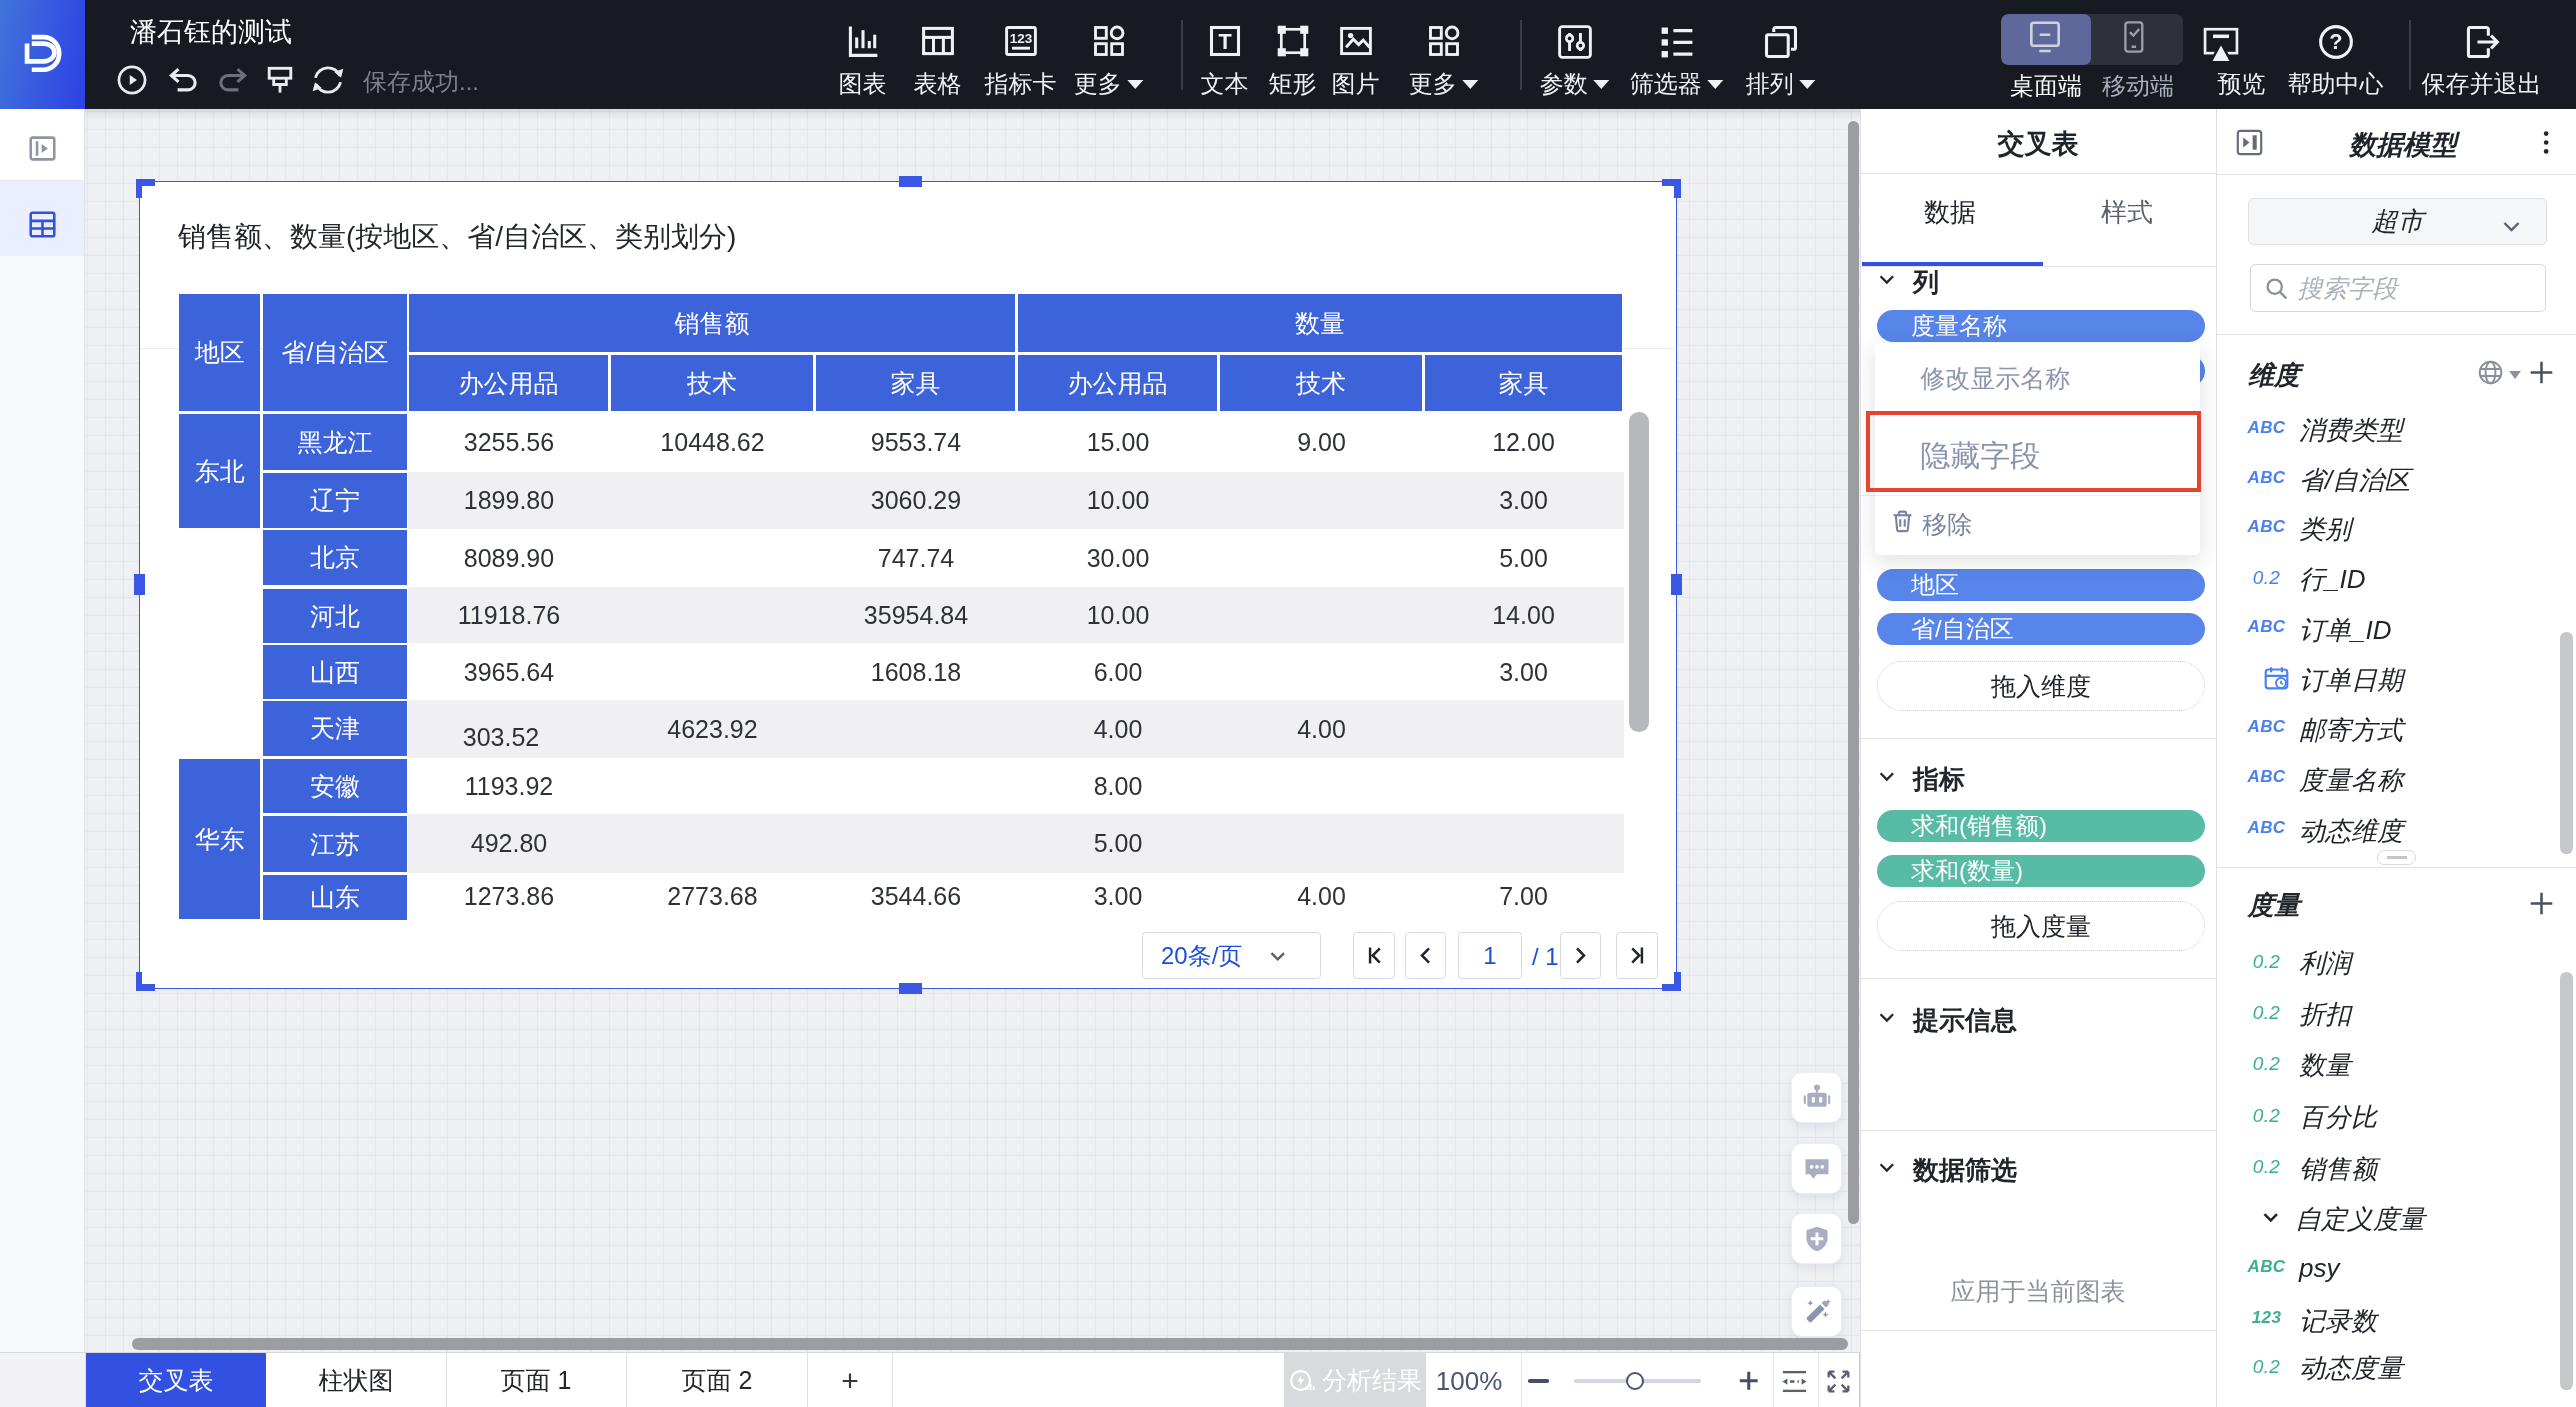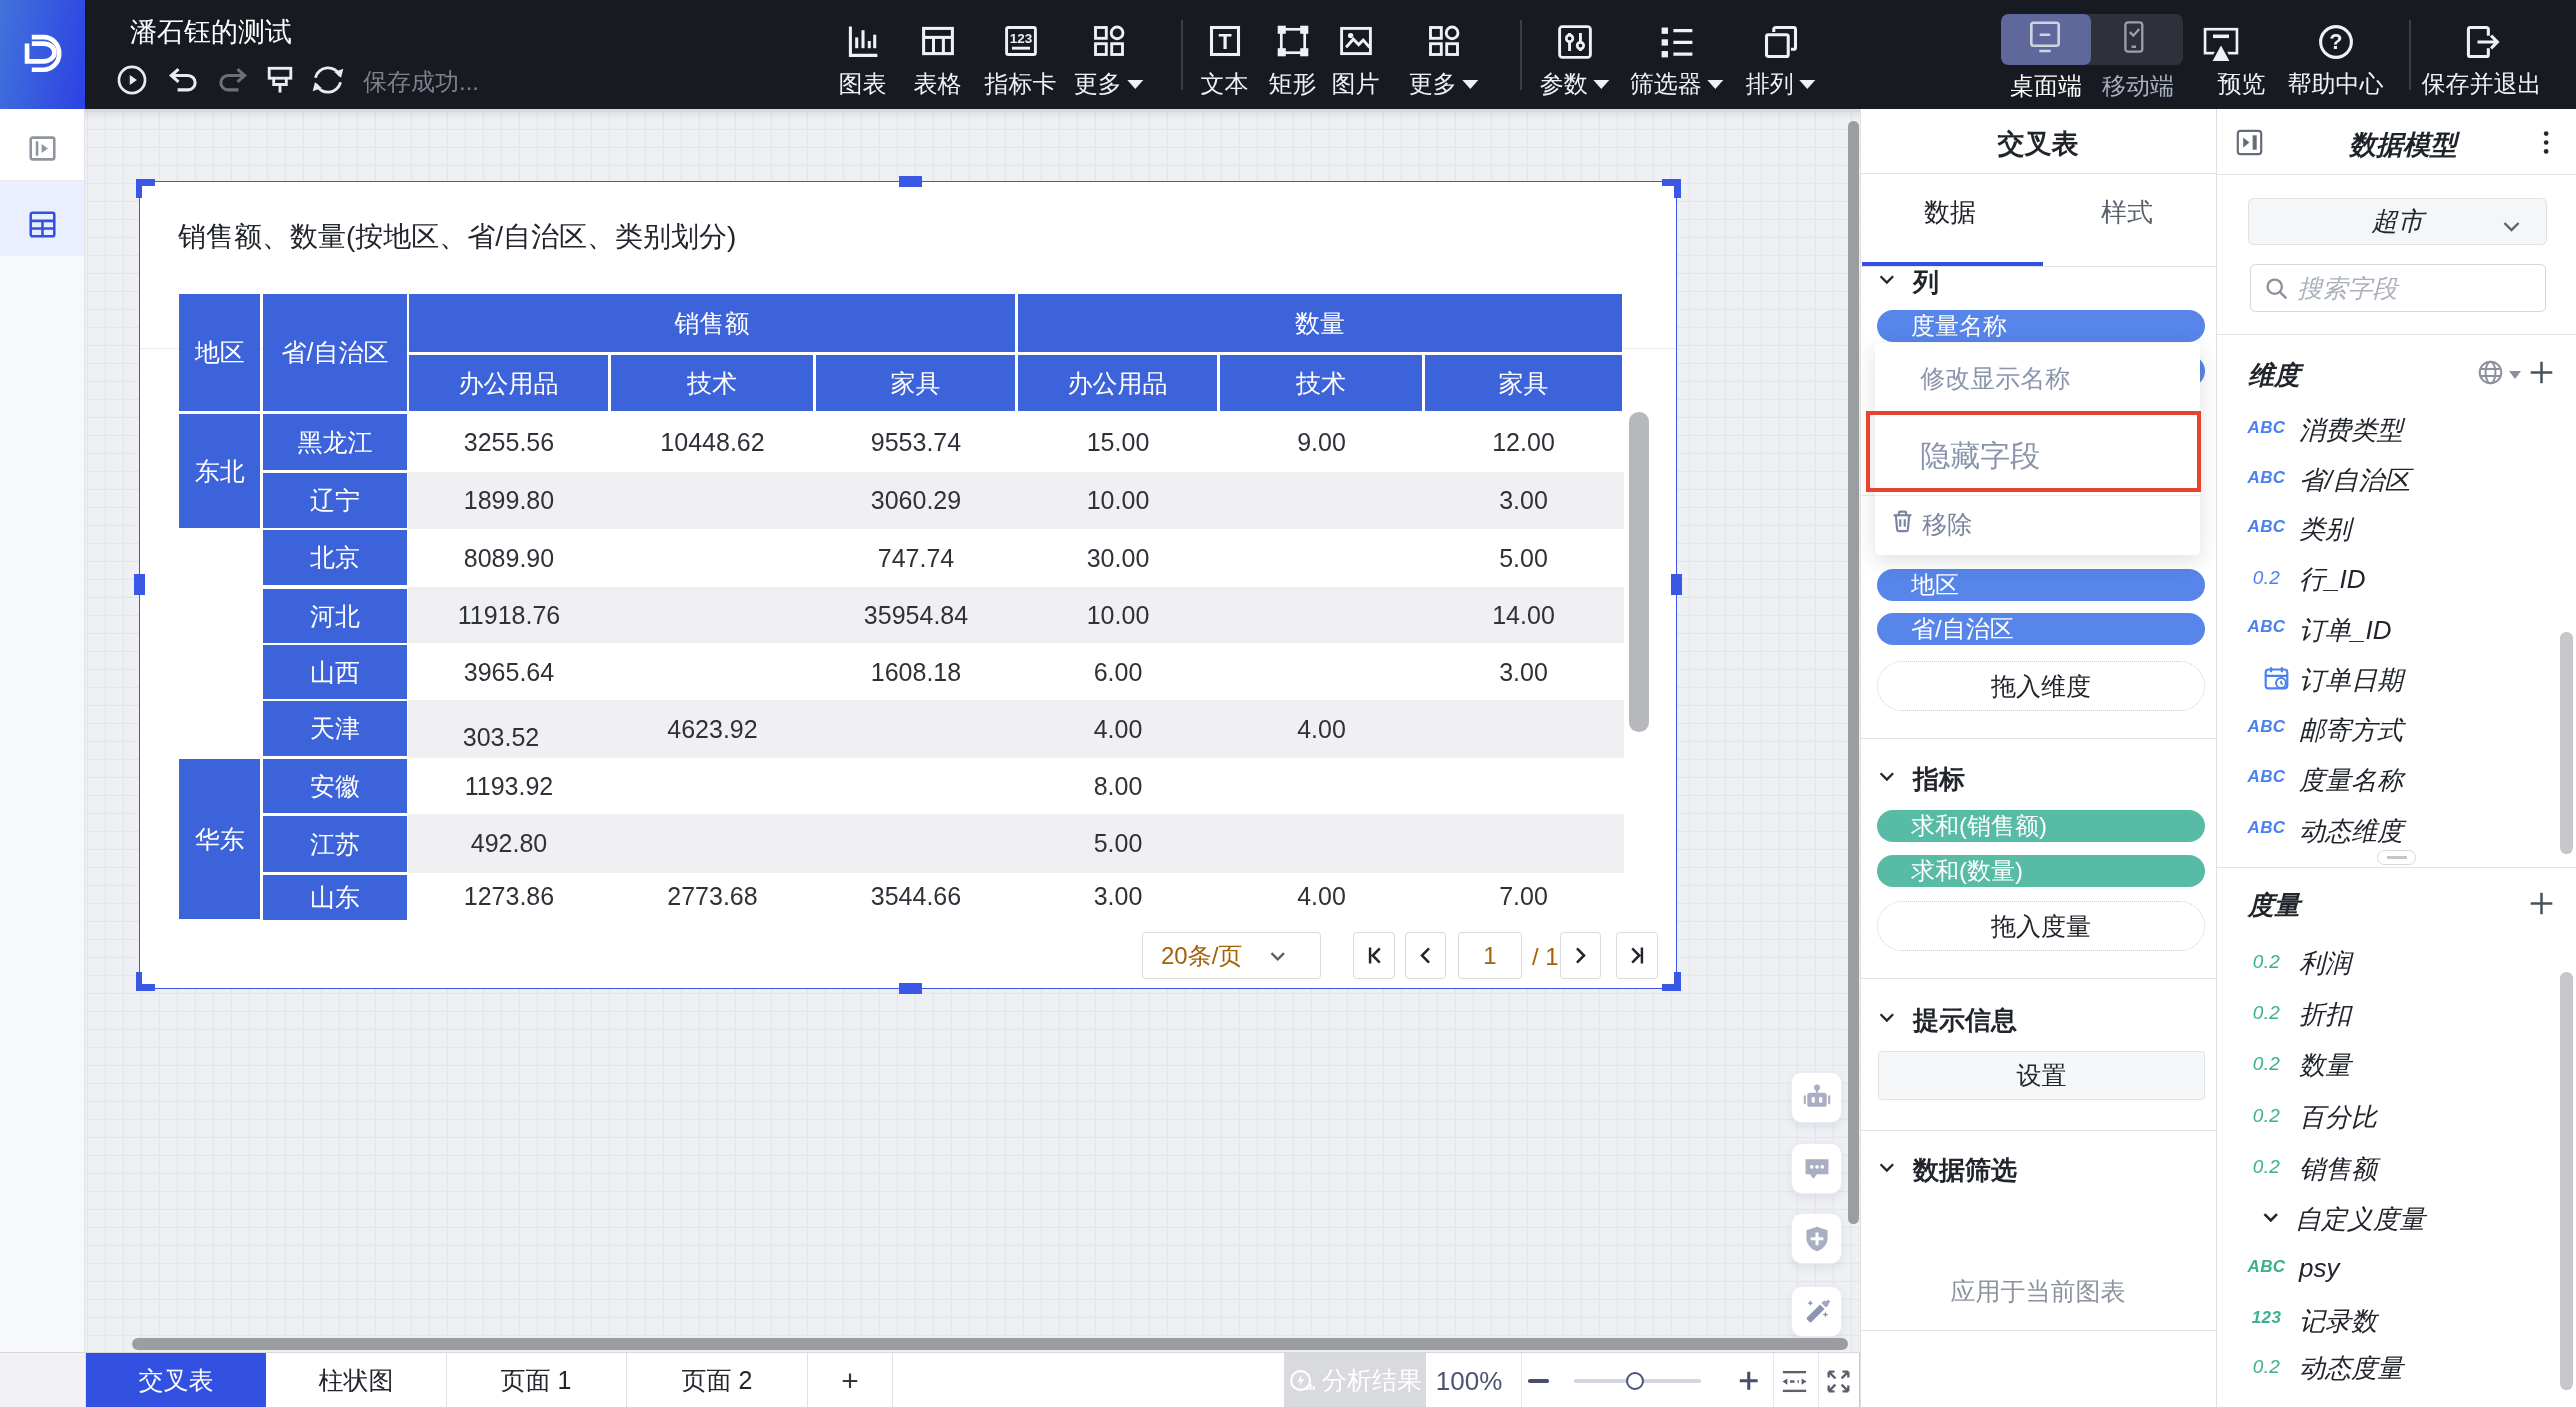--- a/index.html
+++ b/index.html
@@ -35,21 +35,21 @@
   .wdivider { left:0px; top:166px; width:1535px; height:0.9px; background:#e9eaee; }
 
   
   #tbl { left:38px; top:111px; width:1445px; height:508px; }
   .bcell { position:absolute; background:#3d63db; color:#fff; display:flex; align-items:center; justify-content:center; font-size:25px; }
   .dcell { position:absolute; display:flex; align-items:center; justify-content:center; font-size:25px; color:#2e3238; }
   .zebra { position:absolute; background:#f0f0f2; }
 
   
   .pgbox { position:absolute; border:0.9px solid #d8dade; border-radius:3.6px; background:#fff; }
-  .pgtxt { font-size:24px; color:#a16207; }
+  .pgtxt { font-size:24px; color:#1d4ed8; }
 
   
   .fbtn { position:absolute; left:1706px; width:51px; height:51px; background:#fff; border:0.9px solid #e9edf5; border-radius:10.7px; box-shadow:0 3.6px 9px rgba(80,90,130,.10); display:flex; align-items:center; justify-content:center; }
 
   
   #bottombar { left:0; top:1352px; width:1860px; height:55px; background:#fff; border-top:0.9px solid #d7d8db; }
   .tab { position:absolute; top:0; height:55px; display:flex; align-items:center; justify-content:center; font-size:25px; color:#23262d; border-right:0.9px solid #e0e1e5; }
   .bsep { position:absolute; top:0; width:0.9px; height:55px; background:#e6e7ea; }
 
   
@@ -532,21 +532,20 @@
       </svg>
     <div class="abs txt sechead" style="left:52px;top:653px">指标</div>
     <div class="pill teal" style="top:701px">求和(销售额)</div>
     <div class="pill teal" style="top:746px">求和(数量)</div>
     <div class="dotted" style="top:792px">拖入度量</div>
     <div class="pdiv" style="top:869px"></div>
     <svg class="abs" style="left:16px;top:899px" width="19.7" height="19.7" viewBox="0 0 22 22">
         <path d="M4 7 l7 7 7 -7" stroke="#22262c" stroke-width="2.6" fill="none"></path>
       </svg>
     <div class="abs txt sechead" style="left:52px;top:894px">提示信息</div>
-    <div class="abs flex" style="left:17px;top:942px;width:327px;height:49px;background:#f6f7f9;border:0.9px solid #dfe2e6;border-radius:3.6px;justify-content:center;font-size:25px;color:#22262c">设置</div>
     <div class="pdiv" style="top:1021px"></div>
     <svg class="abs" style="left:16px;top:1049px" width="19.7" height="19.7" viewBox="0 0 22 22">
         <path d="M4 7 l7 7 7 -7" stroke="#22262c" stroke-width="2.6" fill="none"></path>
       </svg>
     <div class="abs txt sechead" style="left:52px;top:1044px">数据筛选</div>
     <div class="abs txt" style="left:177px;top:1166px;transform:translateX(-50%);font-size:25px;color:#8d939e">应用于当前图表</div>
     <div class="pdiv" style="top:1221px"></div>
 
     <div class="abs" style="left:0;top:386px;width:14.3px;height:0.9px;background:#e8e9ec"></div>
 

